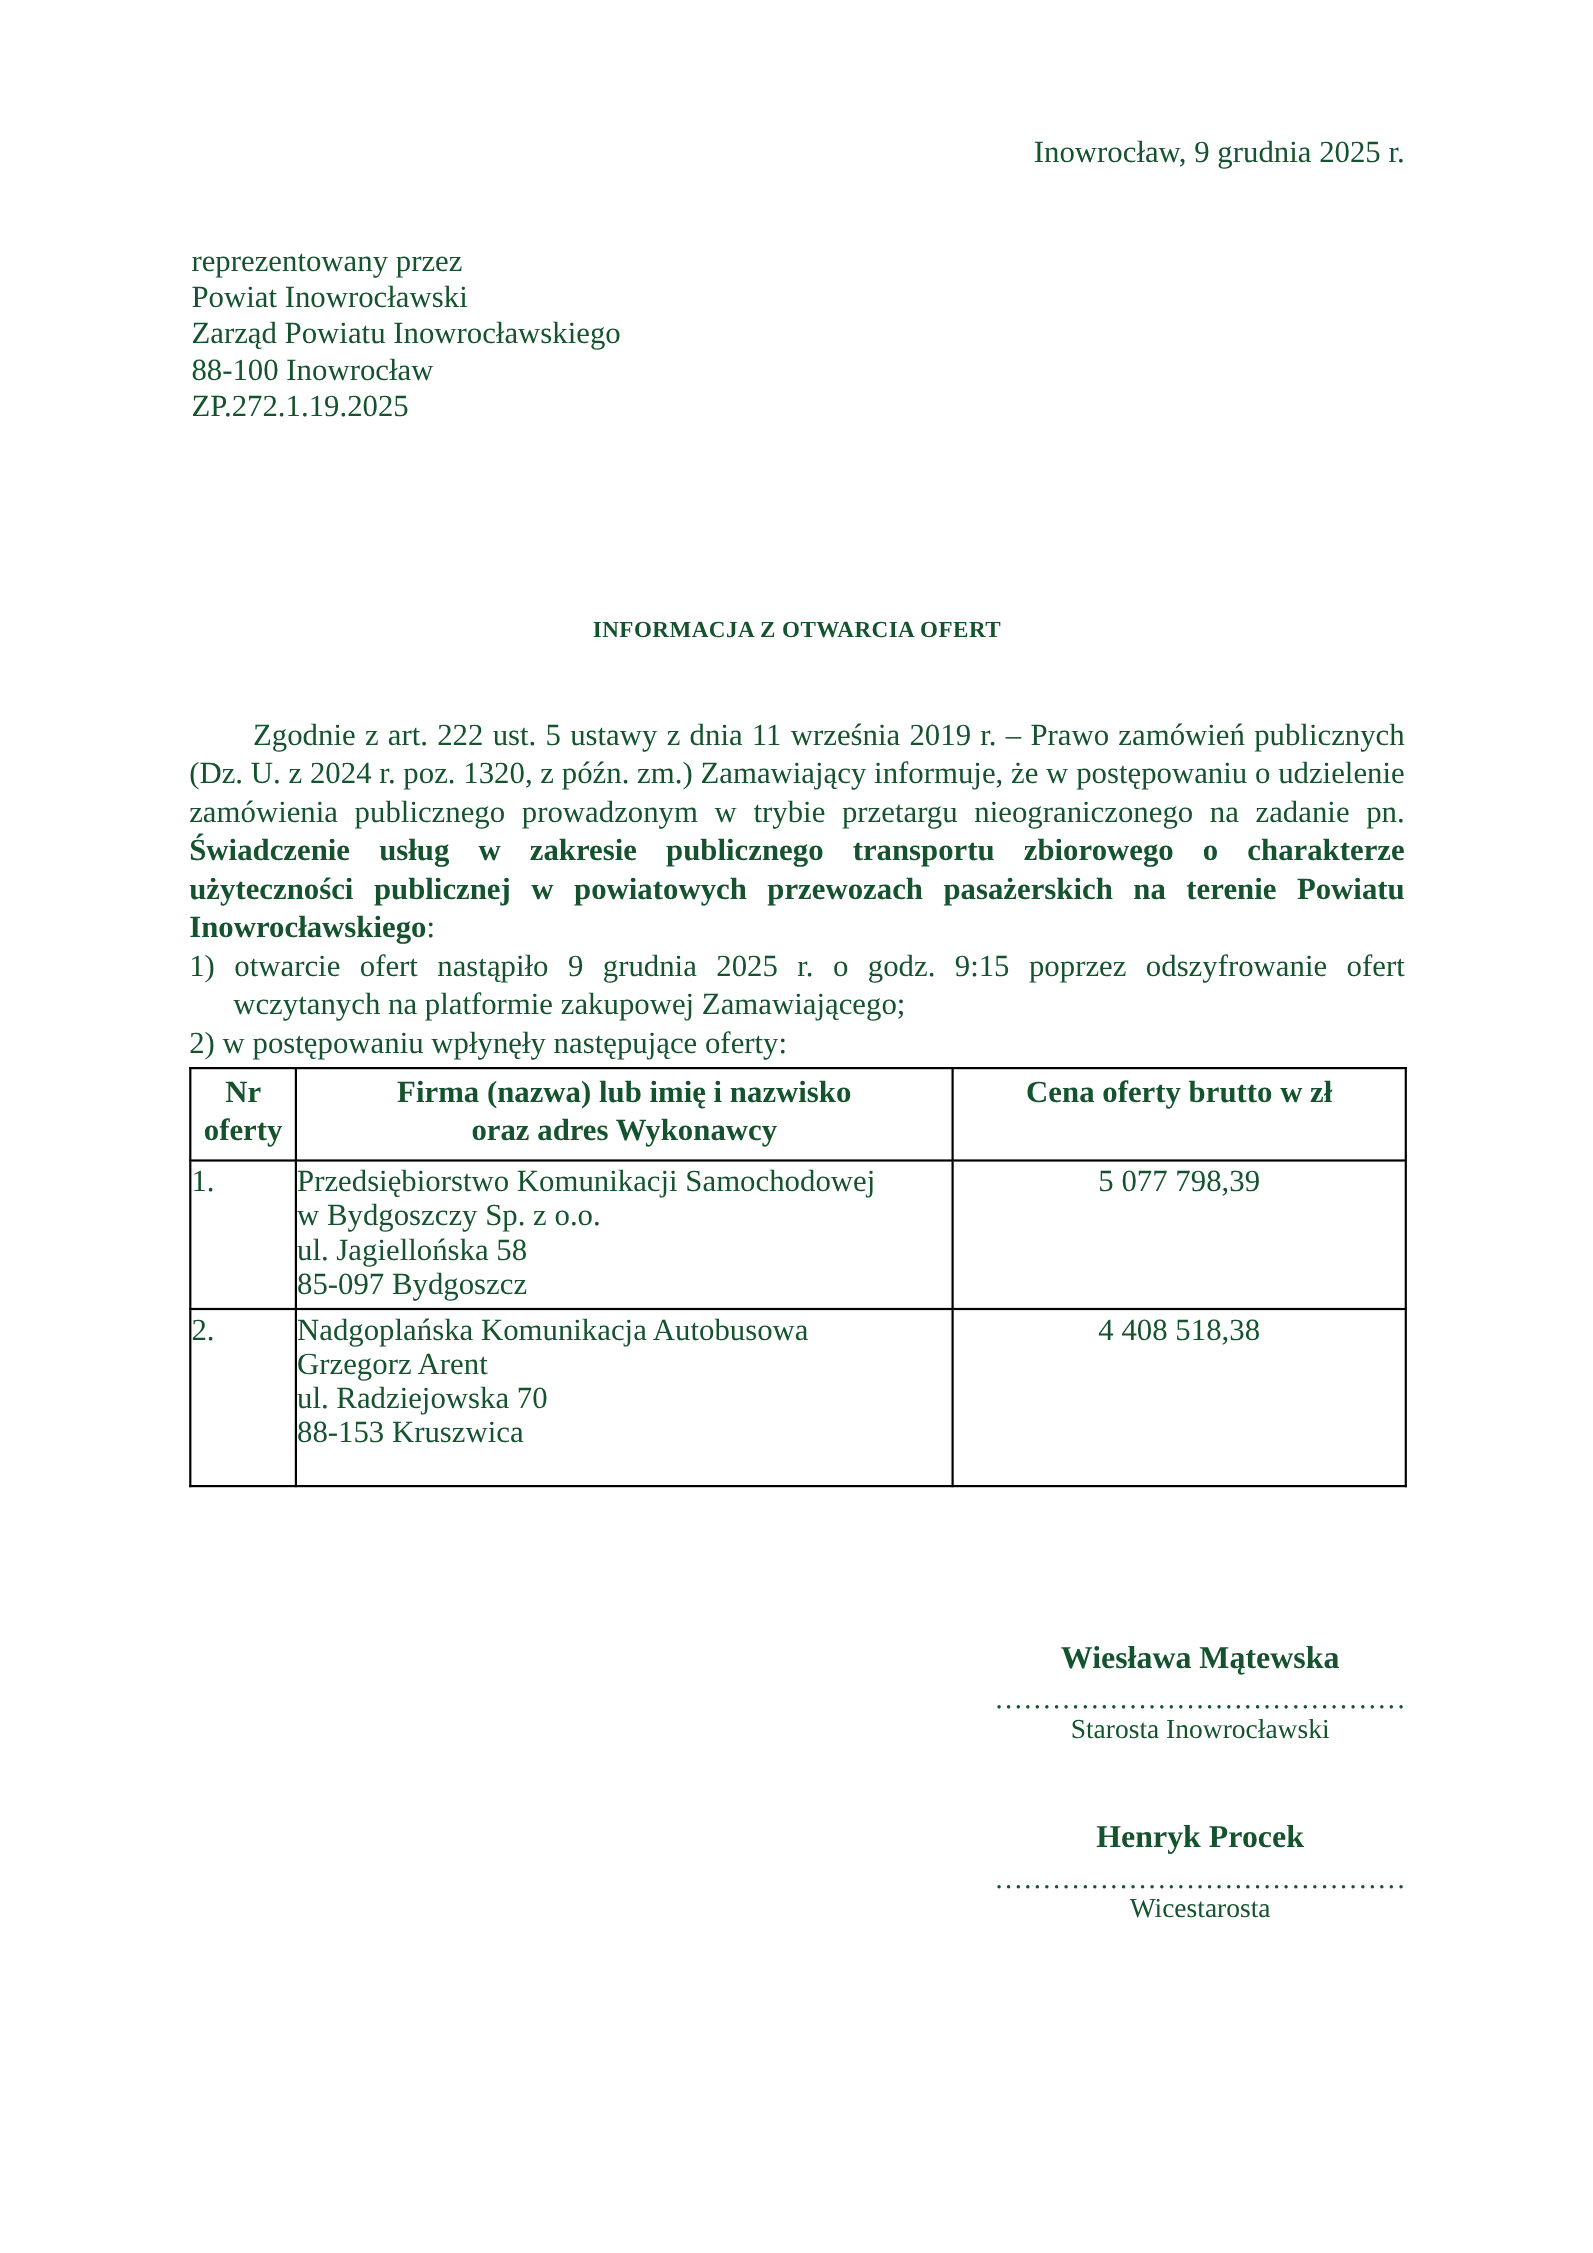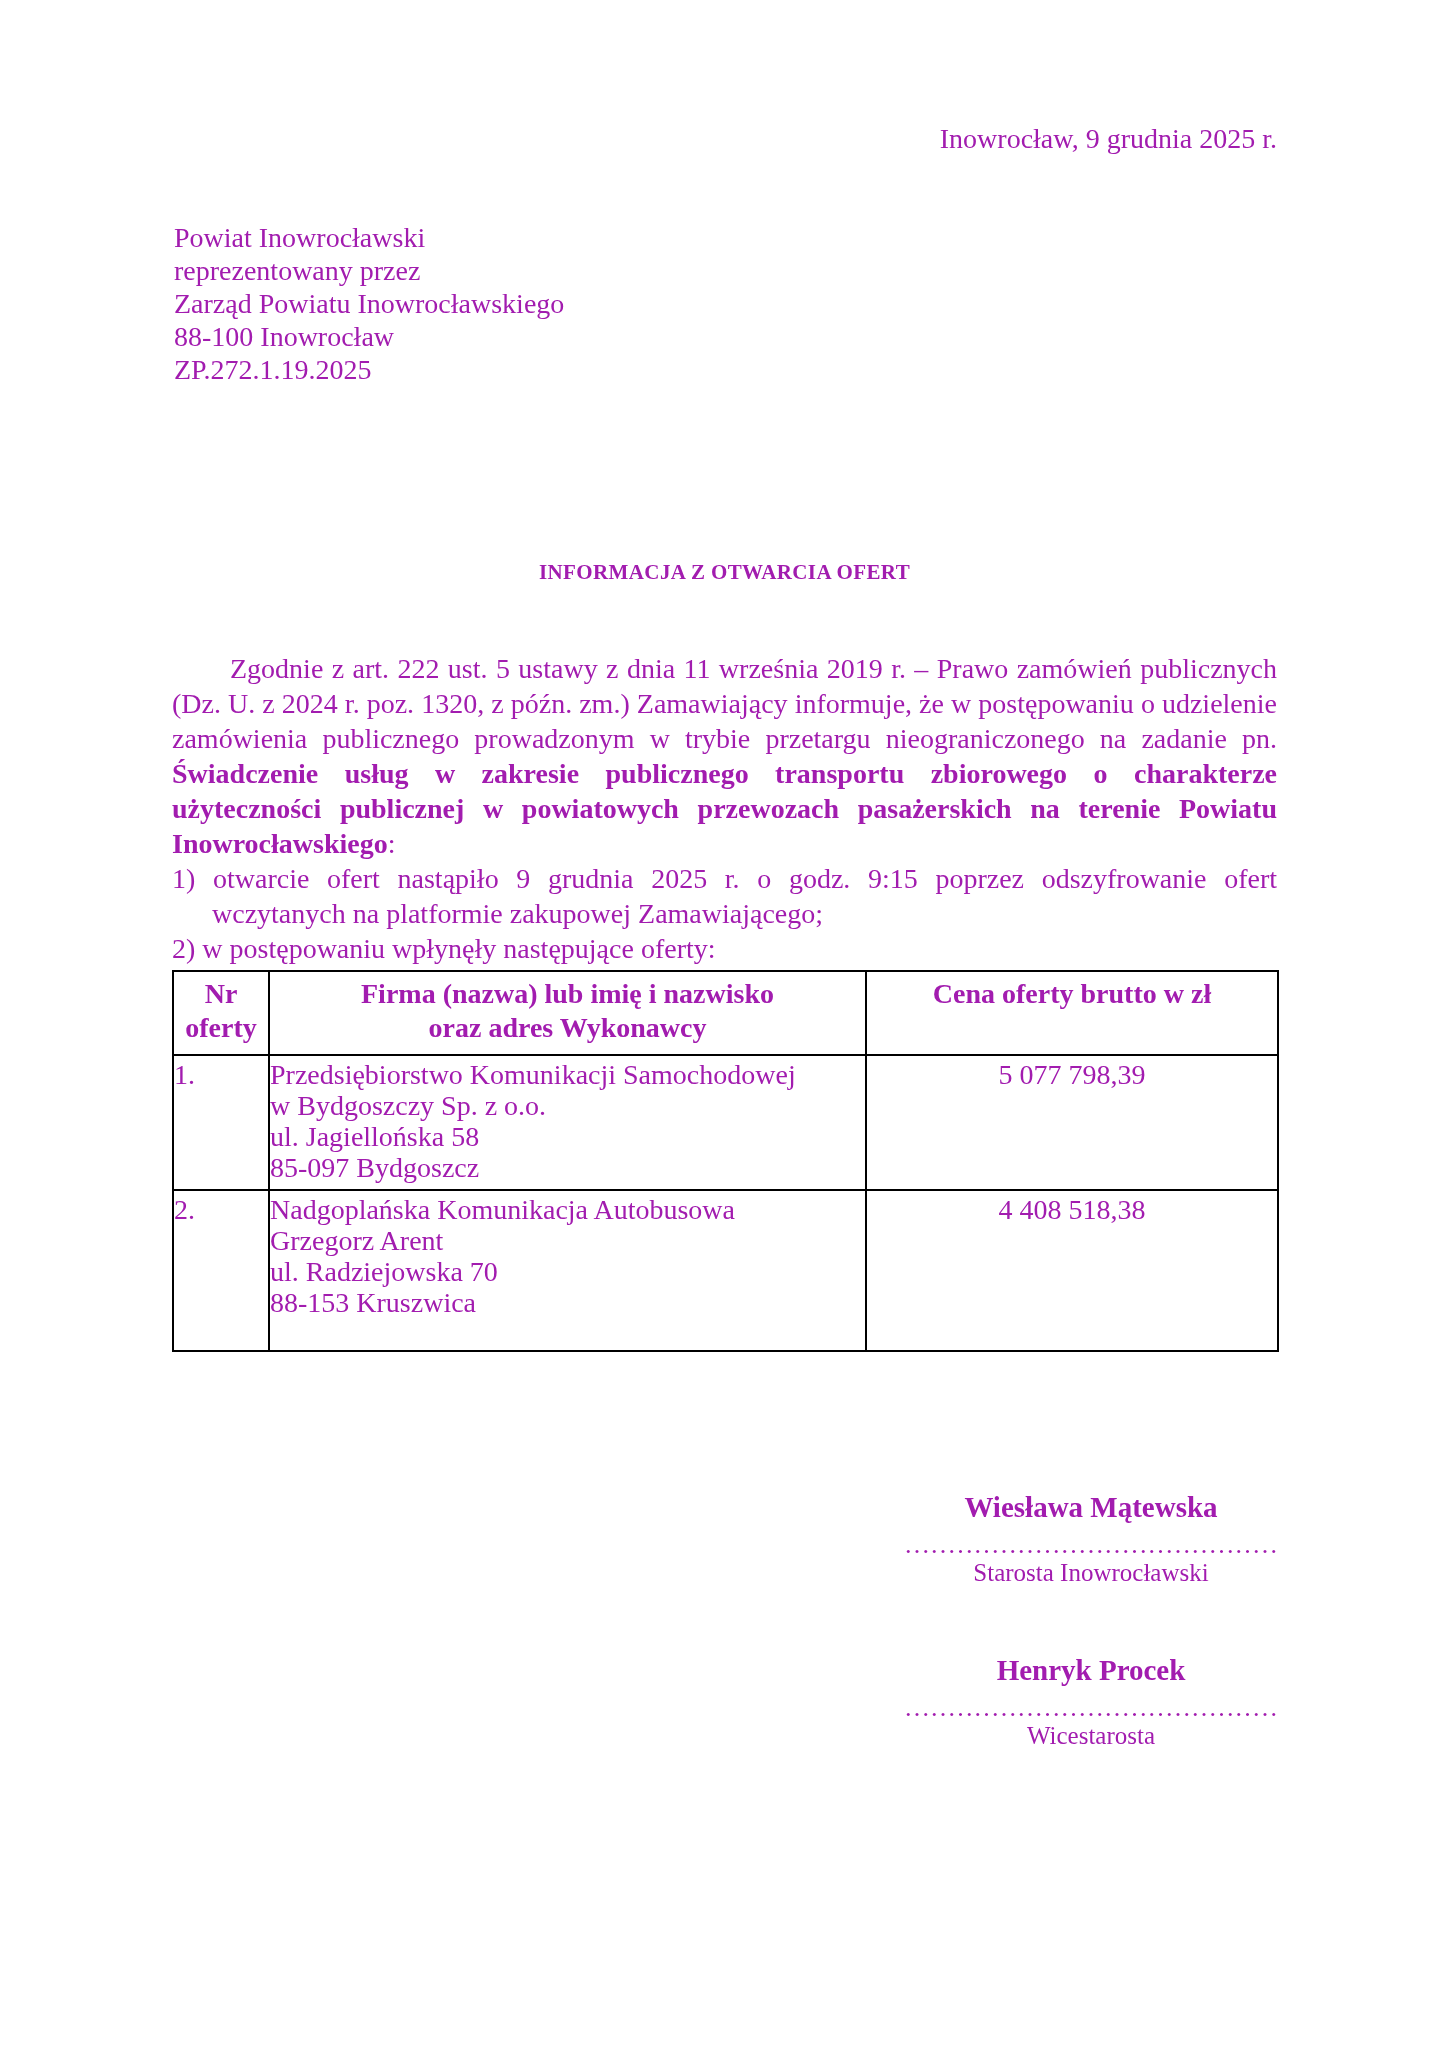--- a/index.html
+++ b/index.html
@@ -1,21 +1,21 @@
 <!DOCTYPE html>
 <html lang="pl"><head>
 <meta charset="utf-8">
 <style>
   html,body{margin:0;padding:0;background:#e8e8e8;}
   .page{
     position:relative;
     width:1448px;height:2048px;
     background:#ffffff;
     font-family:"Liberation Serif","DejaVu Serif",serif;
-    color:#a21caf;
+    color:#14532d;
     overflow:hidden;
     margin:0 auto;
   }
   .date-line{
     position:absolute;top:122px;left:172px;width:1105px;
     text-align:right;font-size:28px;line-height:34px;
   }
   .sender-block{
     position:absolute;top:221px;left:174px;
     font-size:28px;line-height:33px;
@@ -65,22 +65,22 @@
   .sig-role{font-size:25px;line-height:30px;margin-top:4px;}
 </style>
 </head>
 <body>
 
 <div class="page">
 
   <div class="date-line">Inowrocław, 9 grudnia 2025 r.</div>
 
   <div class="sender-block">
+    <div>reprezentowany przez</div>
     <div>Powiat Inowrocławski</div>
-    <div>reprezentowany przez</div>
     <div>Zarząd Powiatu Inowrocławskiego</div>
     <div>88-100 Inowrocław</div>
     <div>ZP.272.1.19.2025</div>
   </div>
 
   <div class="doc-title">INFORMACJA Z OTWARCIA OFERT</div>
 
   <div class="body-block">
     <p class="intro-para"><span>Zgodnie z art. 222 ust. 5 ustawy z dnia 11 września 2019 r. – Prawo zamówień publicznych (Dz. U. z 2024 r. poz. 1320, z późn. zm.) Zamawiający informuje, że w postępowaniu o udzielenie zamówienia publicznego prowadzonym w trybie przetargu nieograniczonego na zadanie pn. </span><span class="intro-bold">Świadczenie usług w zakresie publicznego transportu zbiorowego o charakterze użyteczności publicznej w powiatowych przewozach pasażerskich na terenie Powiatu Inowrocławskiego</span><span>:</span></p>
     <p class="list-item"><span>1)</span> <span>otwarcie ofert nastąpiło 9 grudnia 2025 r. o godz. 9:15 poprzez odszyfrowanie ofert wczytanych na platformie zakupowej Zamawiającego;</span></p>

